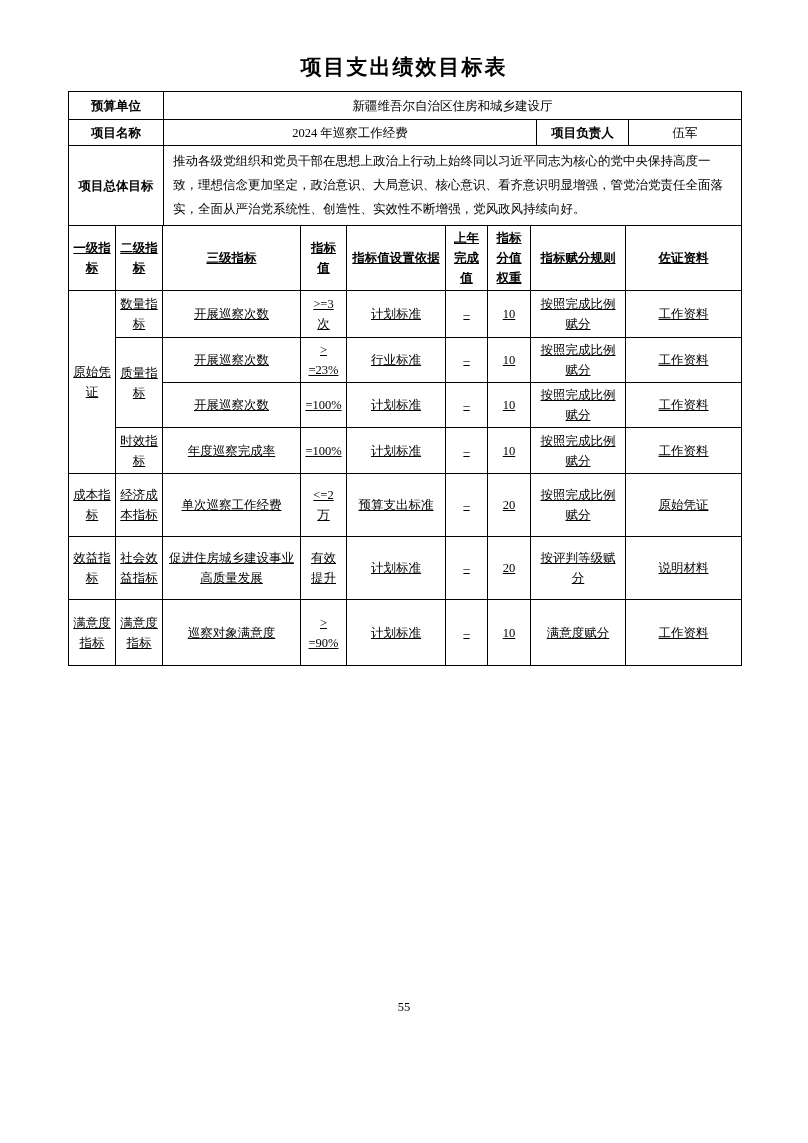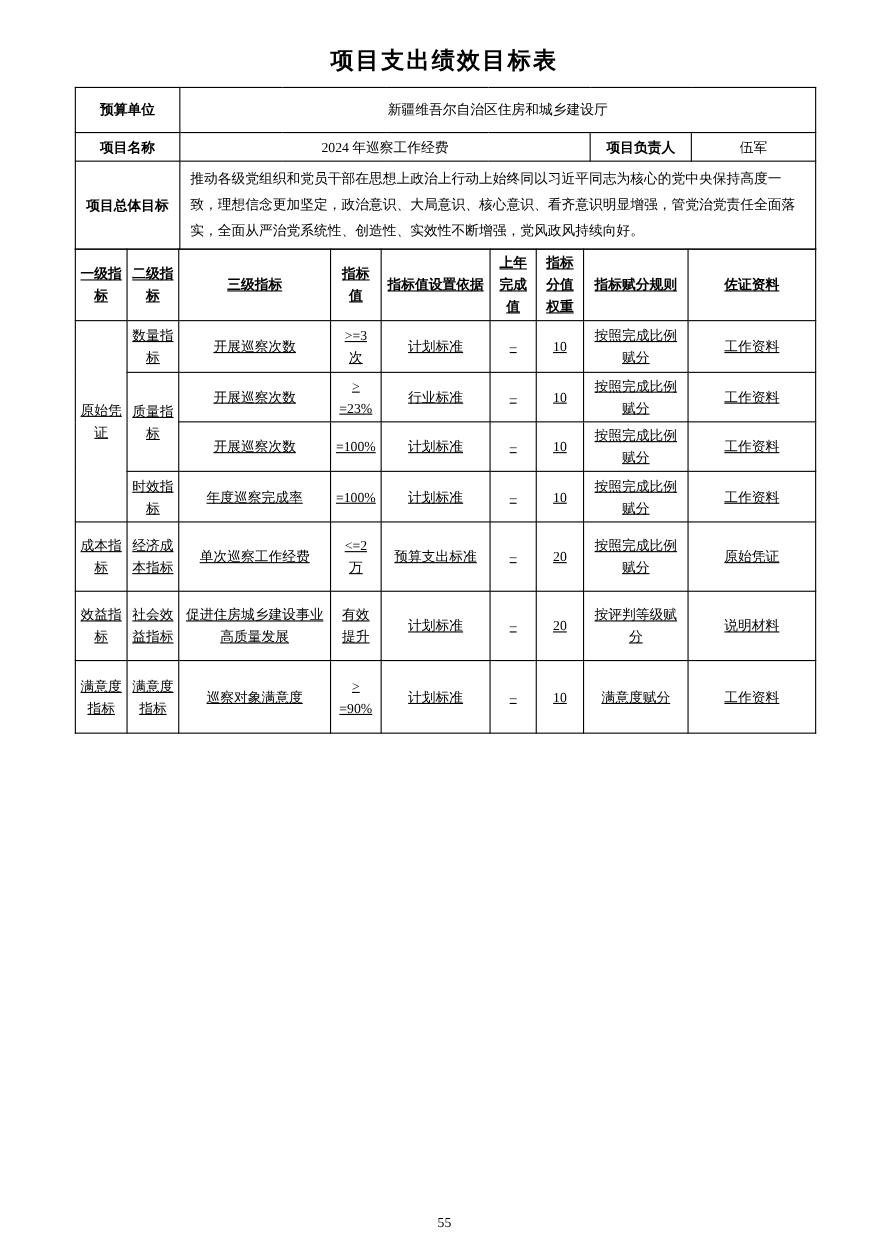--- a/index.html
+++ b/index.html
@@ -7,21 +7,21 @@
   body {
     width: 808px; height: 1143px;
     font-family: "Liberation Serif", "DejaVu Serif", serif;
     color: #000;
     position: relative;
   }
   .page {
     position: relative;
     width: 808px; height: 1143px;
     background: #fff;
-    padding-top: 40px;
+    padding-top: 52px;
   }
   .doc-title {
     text-align: center;
     font-size: 21px;
     font-weight: bold;
     letter-spacing: 2px;
     line-height: 30px;
   }
   .doc-subtitle {
     text-align: center;
@@ -49,21 +49,21 @@
   .b { font-weight: bold; font-size: 13px; }
   .pre { white-space: pre-line; }
   .goal {
     text-align: left !important;
     padding: 4px 9px !important;
     line-height: 1.9 !important;
     word-break: break-all;
   }
   .page-number {
     position: absolute;
-    top: 1104px;
+    top: 1000px;
     left: 0;
     width: 100%;
     text-align: center;
     font-size: 12.5px;
   }
 </style>
 </head>
 <body>
 
 <div class="page">
@@ -74,21 +74,21 @@
     <colgroup>
       <col style="width:95px">
         <col style="width:93px">
         <col style="width:94px">
       <col style="width:93px">
         <col style="width:93px">
         <col style="width:92px">
       <col style="width:113px">
     </colgroup>
     <tbody>
-        <tr style="height:41px">
+        <tr style="height:28px">
       <td class="b">预算单位</td>
       <td colspan="6">新疆维吾尔自治区住房和城乡建设厅</td>
     </tr>
     <tr style="height:26px">
       <td class="b">项目名称</td>
       <td colspan="4">2024 年巡察工作经费</td>
       <td class="b">项目负责人</td>
       <td>伍军</td>
     </tr>
     <tr style="height:73px">

